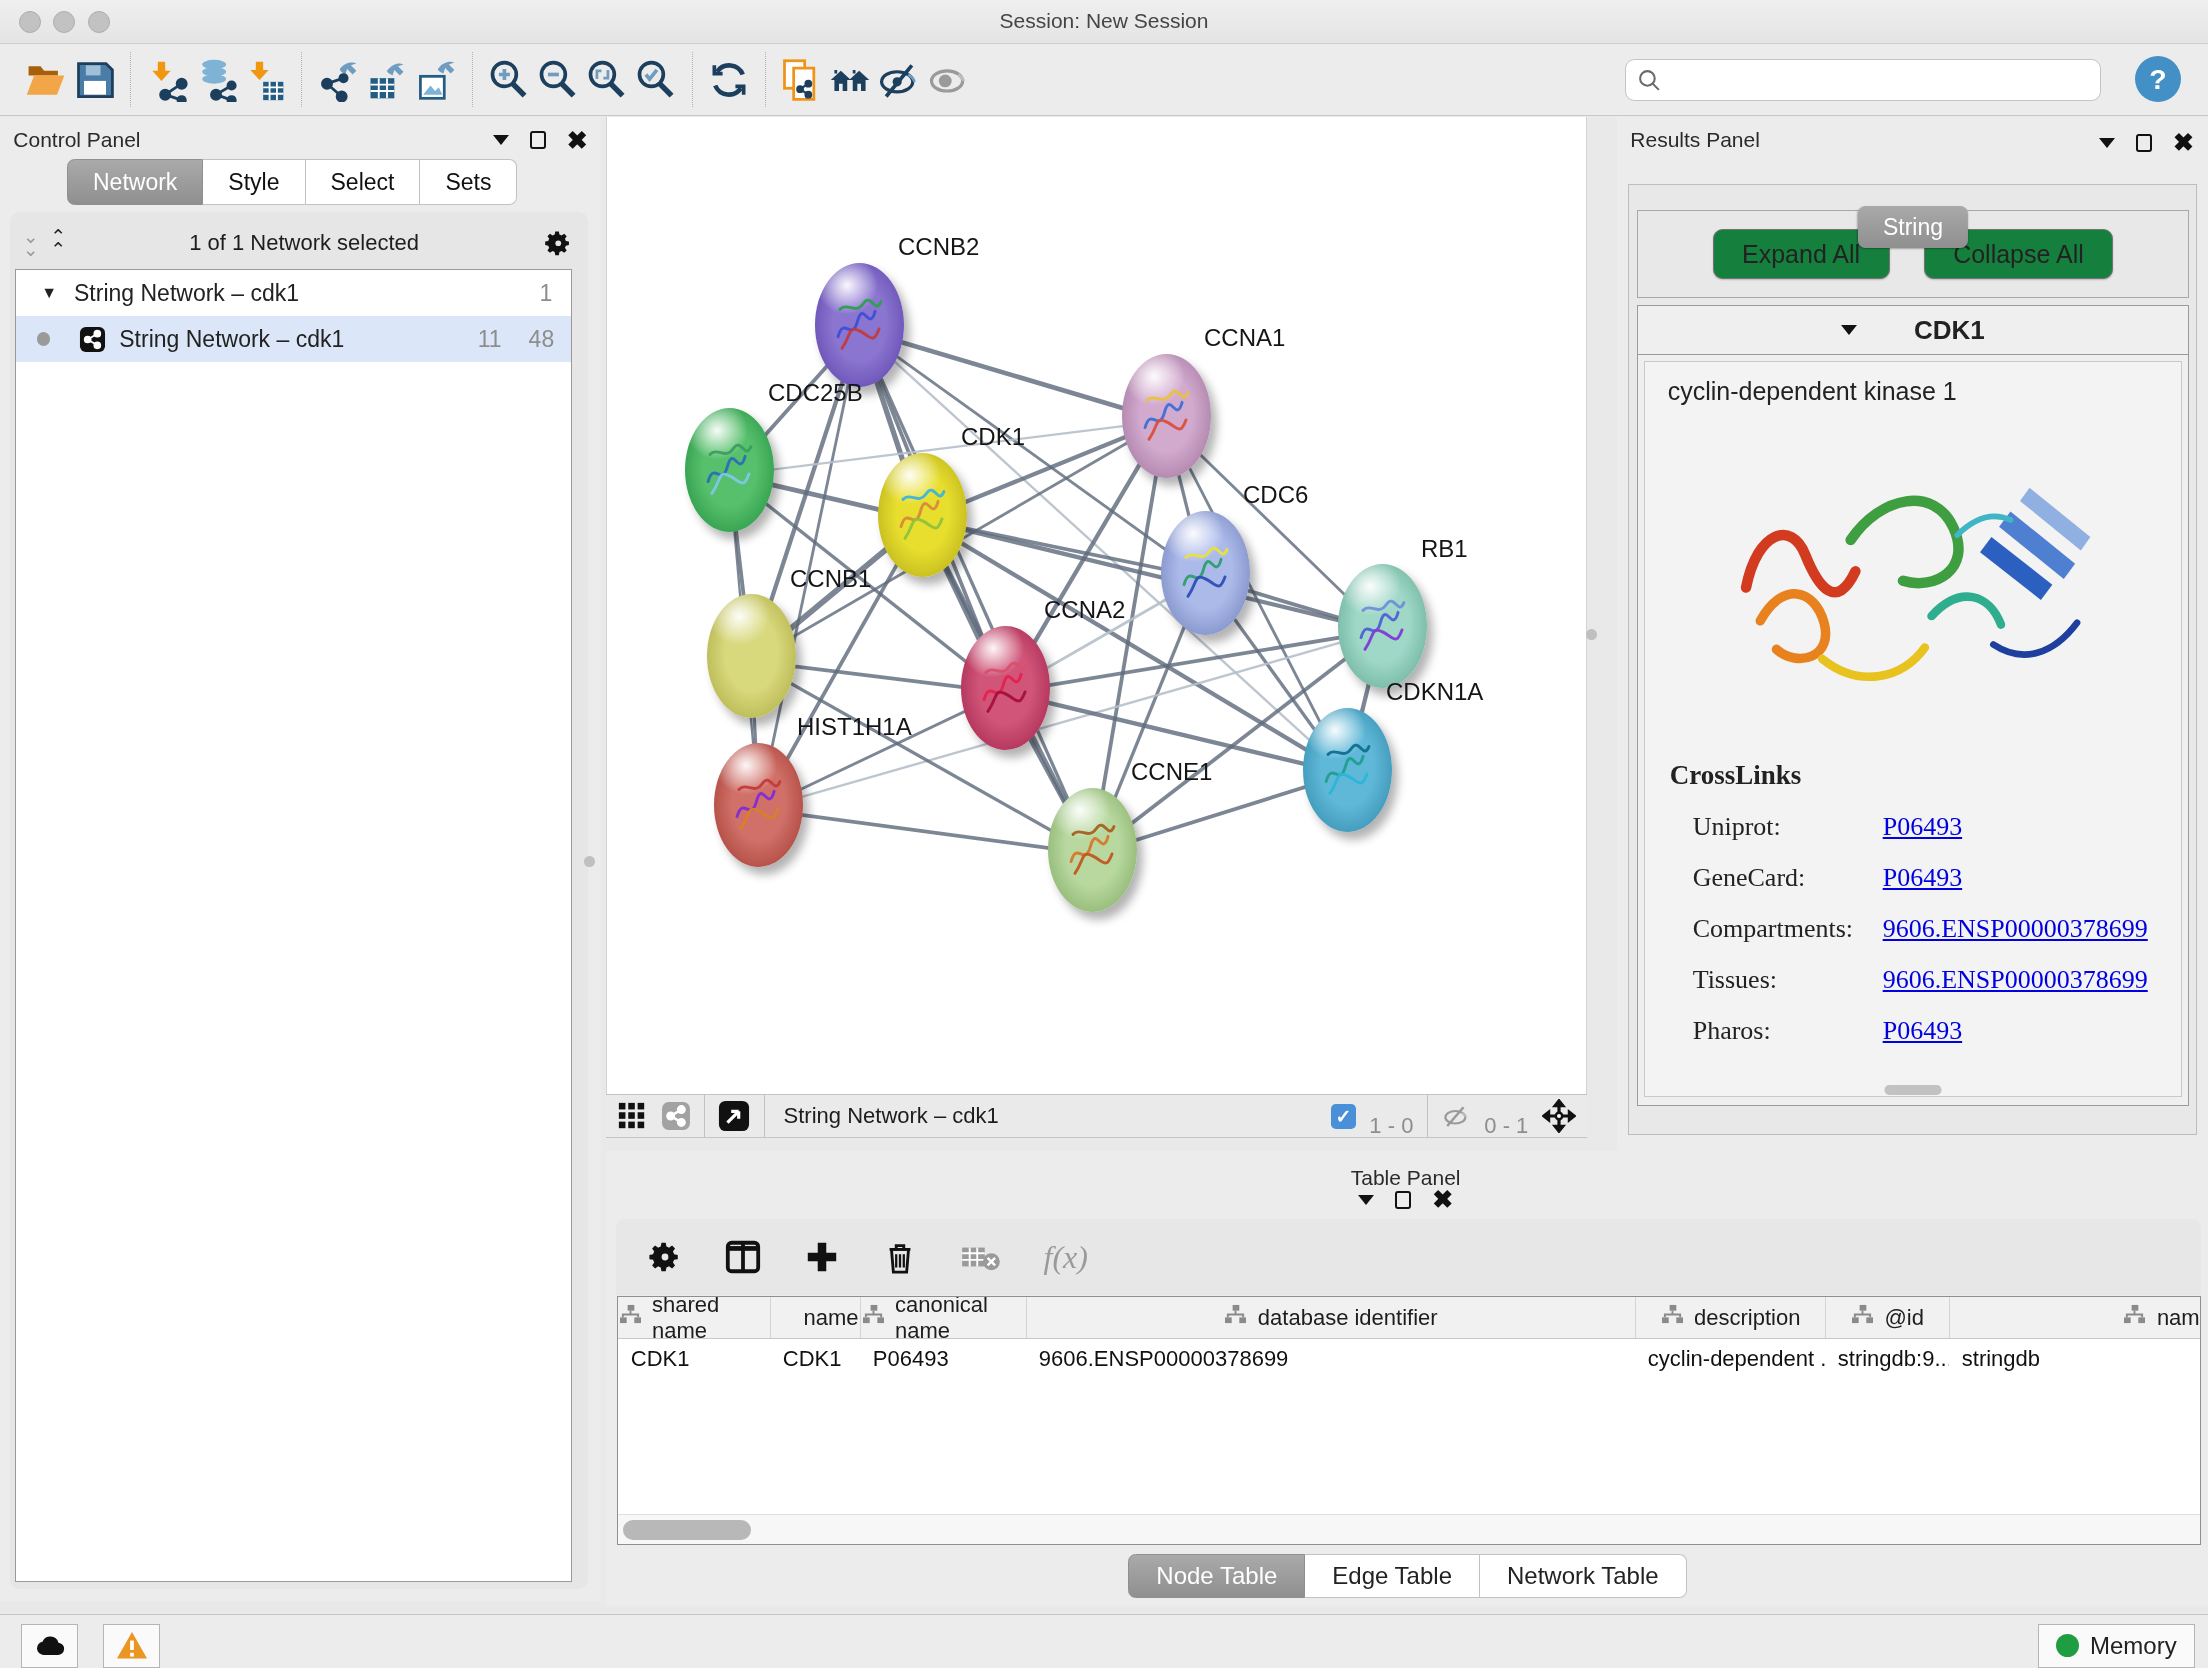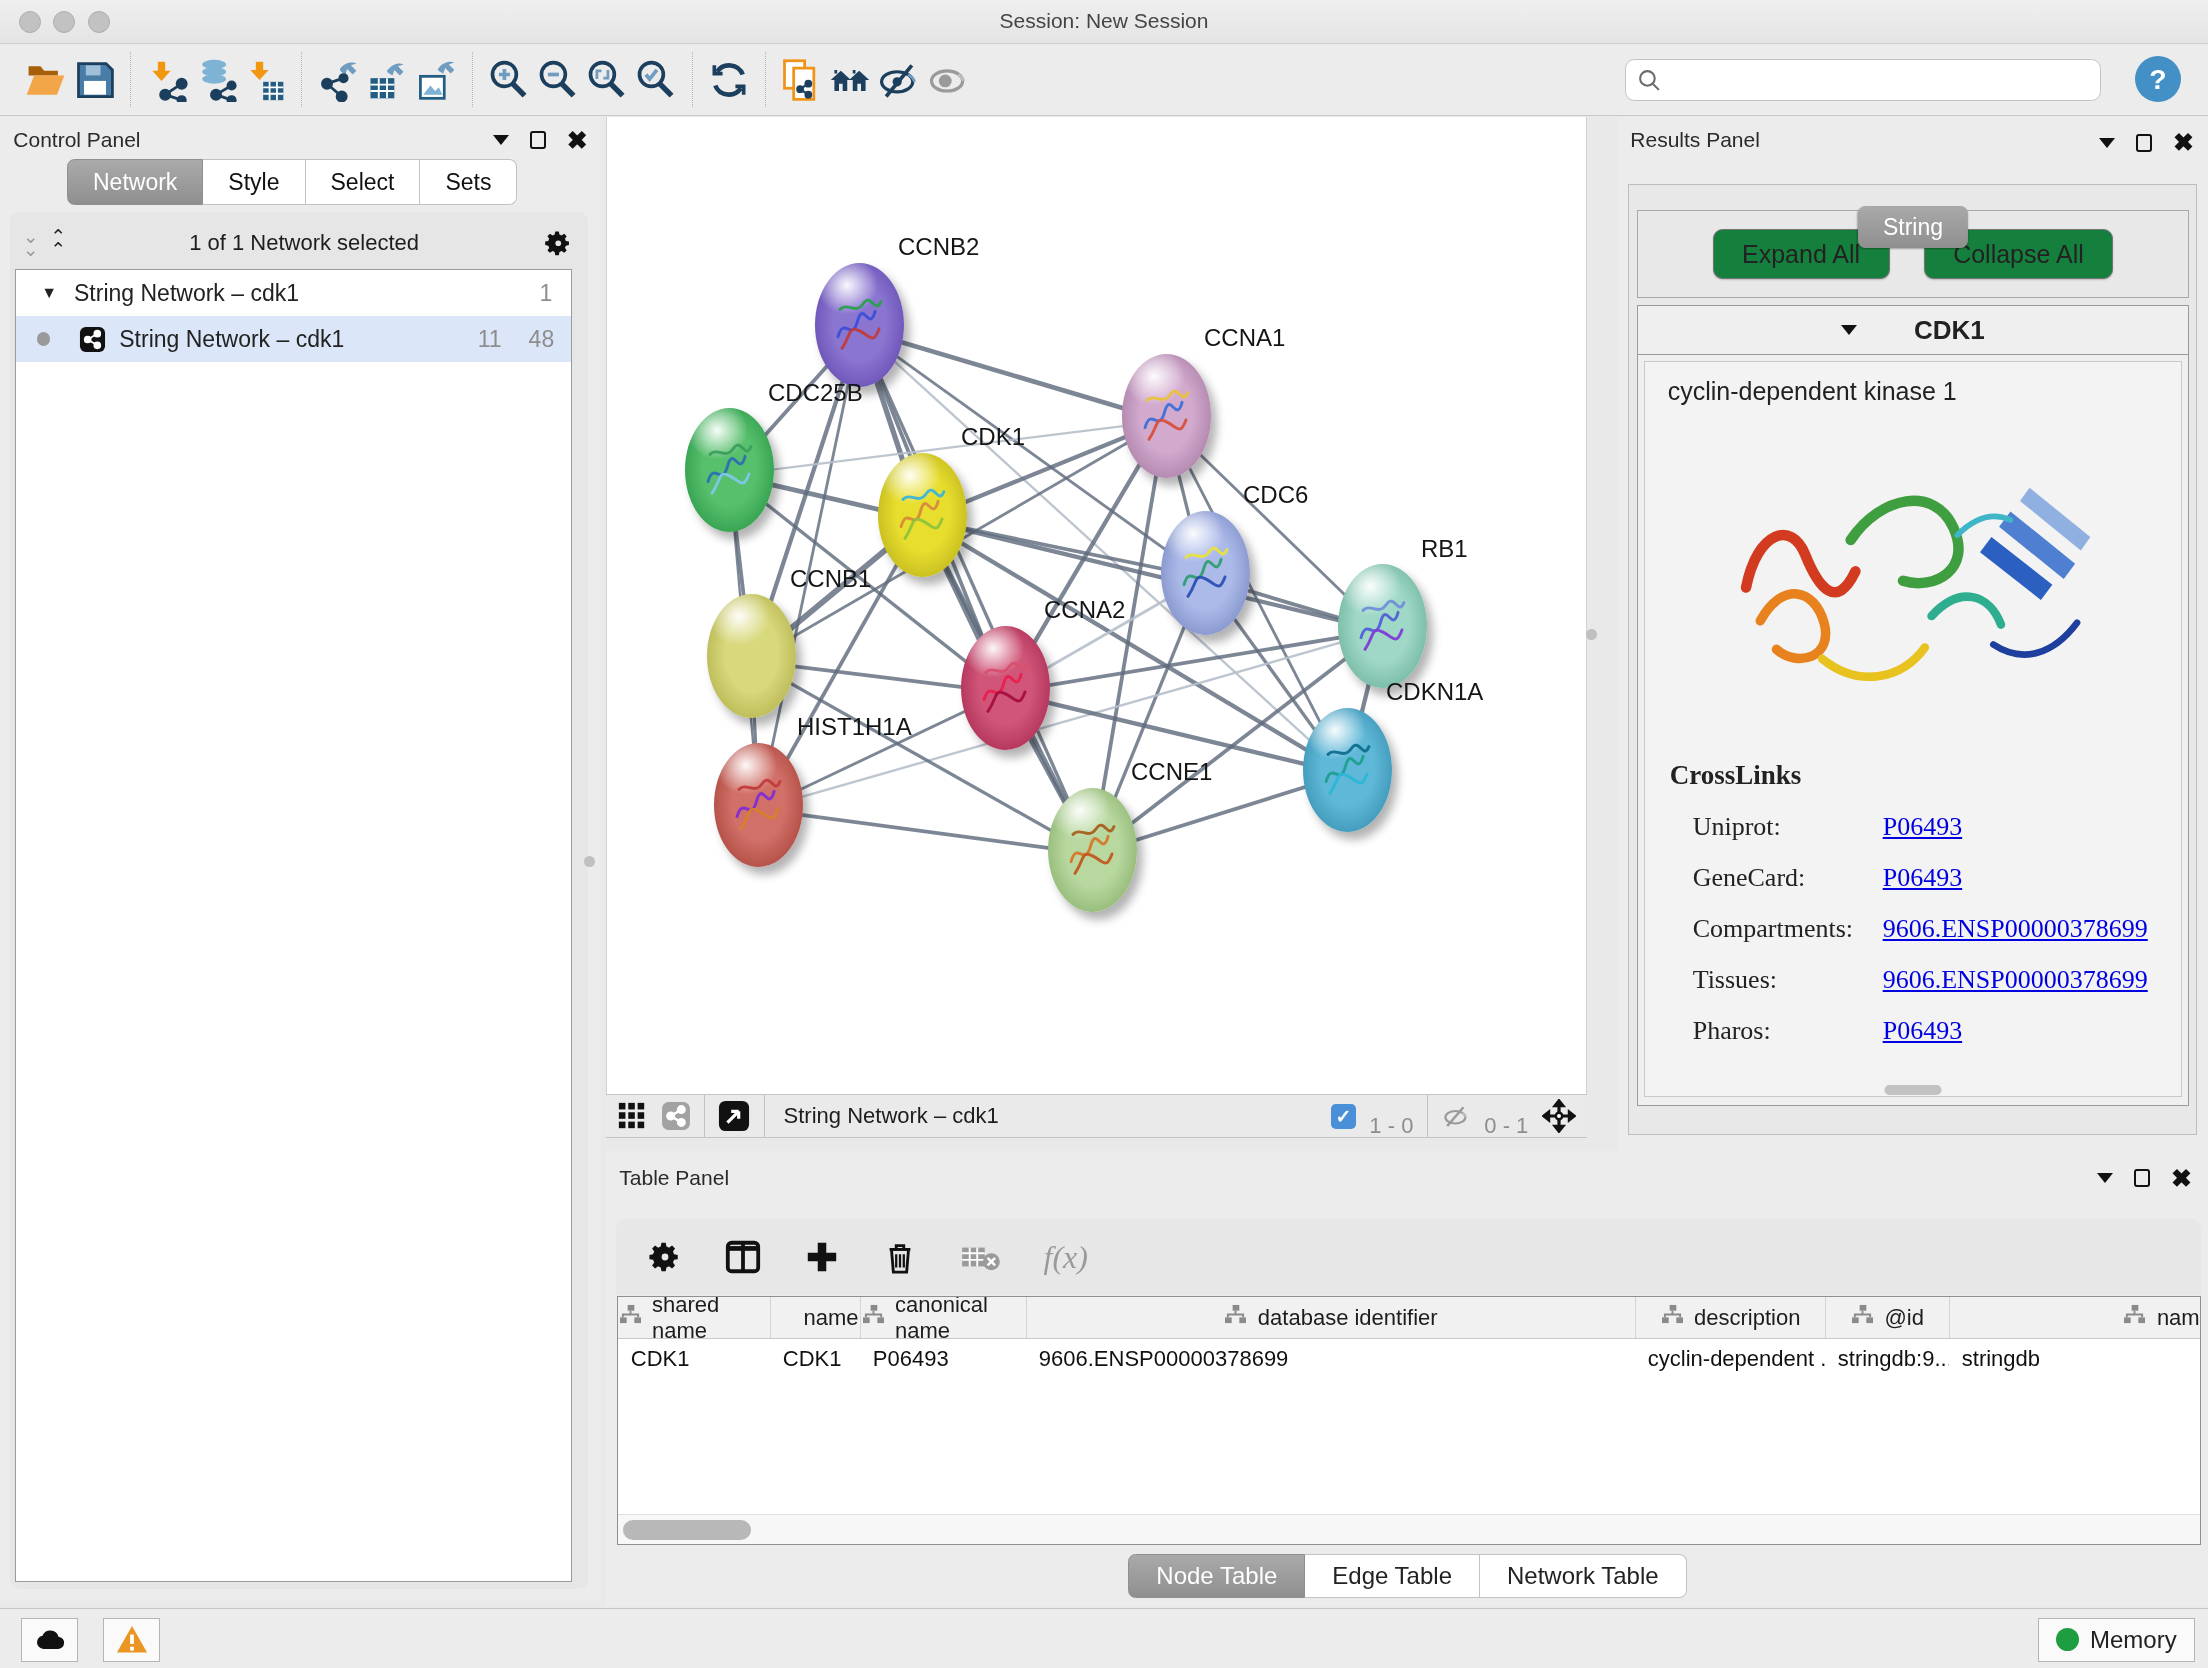--- a/index.html
+++ b/index.html
@@ -100,21 +100,21 @@
   #rp-cross { font-family:"Liberation Serif", serif; margin:25px 0 0 25px; }
   #rp-cross .head { font-size:27px; font-weight:bold; }
   .cl-row { display:flex; margin-top:21px; }
   .cl-row .cl-label { font-size:26px; width:190px; margin-left:23px; }
   .cl-row a { font-size:26px; color:#0000e0; text-decoration:underline; }
   #rp-thumb { position:absolute; left:50%; transform:translateX(-50%); bottom:1.9px; width:57px; height:9.5px;
     border-radius:4.8px; background:#c2c2c2; }
 
   
   #table-panel { position:absolute; left:606px; top:1151px; width:1603px; height:455px; background:#ececec; }
-  #tp-head { position:absolute; left:13.3px; top:15px; right:17px; display:flex; justify-content:space-between; align-items:center; }
+  #tp-head { position:absolute; left:13.3px; top:15px; right:17px; display:flex; justify-content:space-between; align-items:center;flex-direction:column; }
   #tp-toolbar { position:absolute; left:9.5px; top:68px; right:7.6px; height:76px;
     background:#e7e7e7; border-radius:9.5px 9.5px 0 0; display:flex; align-items:center; gap:42px; padding-left:32px; }
   #tp-fx { font-family:"Liberation Serif",serif; font-style:italic; font-size:32px; color:#9a9a9a; }
   #tbl-wrap { position:absolute; left:10.5px; top:145px; right:7.6px; height:249px;
     background:#fff; border:1.9px solid #8f8f8f; overflow:hidden; }
   #table-head { display:flex; height:42px; background:#f1f1f1; border-bottom:1px solid #c9c9c9; }
   .th { display:flex; align-items:center; justify-content:center; gap:9.5px; font-size:22px;
     color:#1d1d1d; border-left:1px solid #d4d4d4; flex:none; }
   .th:first-child { border-left:none; }
   .trow { display:flex; height:40px; }
@@ -125,21 +125,21 @@
   #hscroll .thumb { position:absolute; left:5.7px; top:4.8px; width:128px; height:20px;
     border-radius:10.5px; background:#b8b8b8; }
   #table-tabs { position:absolute; left:0; right:0; top:403px; display:flex; justify-content:center; }
   .btab { height:44px; padding:0 27px; background:#fff; border:1px solid #c2c2c2; border-left:none;
     font-size:24px; display:flex; align-items:center; }
   .btab:first-child { border-radius:7.6px 0 0 7.6px; border-left:1px solid #c2c2c2; }
   .btab:last-child { border-radius:0 7.6px 7.6px 0; }
   .btab.active { background:linear-gradient(#aaaaaa,#8f8f8f); color:#fff; border-color:#8f8f8f; }
 
   
-  #statusbar { position:absolute; left:0; bottom:0; width:100%; height:60px; background:#ececec;
+  #statusbar { position:absolute; left:0; bottom:0; width:100%; height:54px; background:#ececec;
     border-top:1px solid #c6c6c6; }
   .sb-btn { position:absolute; top:8.6px; width:57px; height:44px; background:#fafafa;
     border:1.9px solid #b5b5b5; display:flex; align-items:center; justify-content:center; }
   #memory-btn { position:absolute; right:13.3px; top:8.6px; height:44px; background:#fafafa;
     border:1.9px solid #b5b5b5; display:flex; align-items:center; gap:11.4px; padding:0 17px; font-size:24px; }
   #memory-dot { width:23px; height:23px; border-radius:50%; background:#1e9e40; }
 
   .handle-dot { position:absolute; width:10.5px; height:10.5px; border-radius:50%; background:#c0c0c0; }
   .chev { font-size:19px; line-height:13.3px; letter-spacing:-1.9px; }
 </style>

